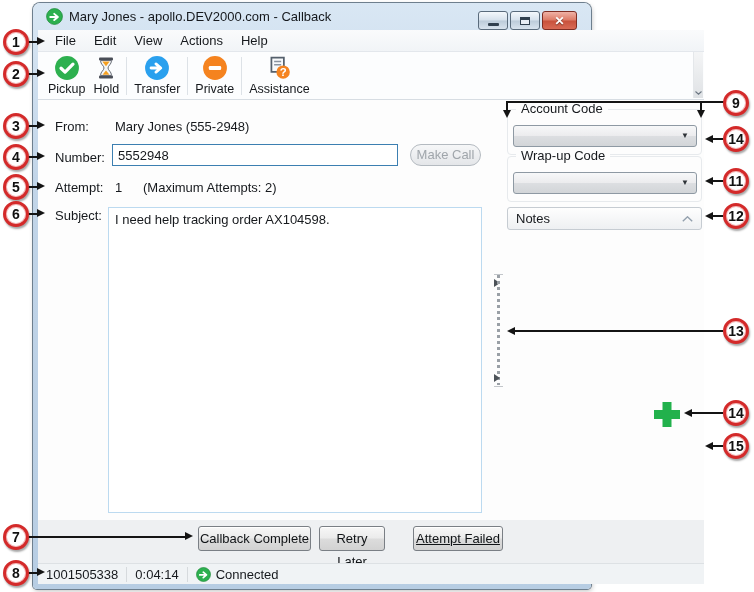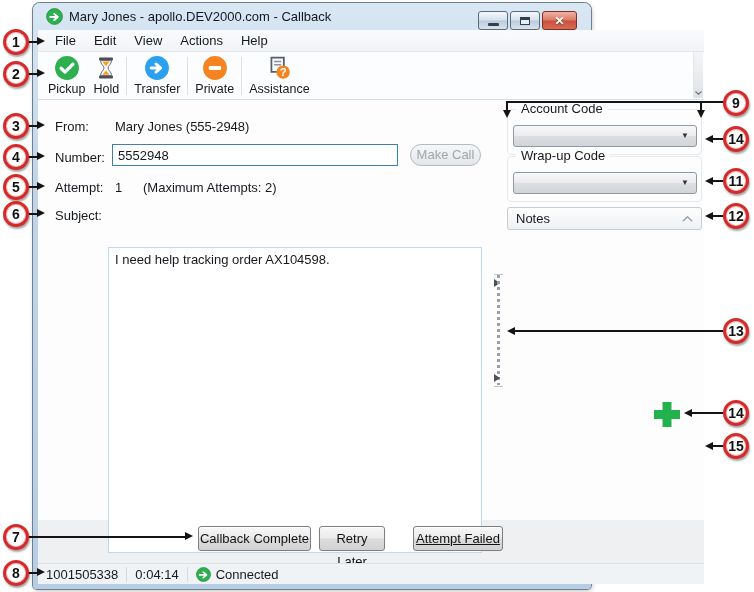--- a/index.html
+++ b/index.html
@@ -51,21 +51,21 @@
   .flabel { position:absolute; font-size:13px; color:#16191d; }
   .fvalue { position:absolute; font-size:13px; color:#16191d; }
   .num-input { position:absolute; left:79px; top:141px; width:286px; height:22px;
     border:1px solid #3c7fb1; background:#ffffff; font-family:"Liberation Sans",sans-serif;
     font-size:13px; color:#16191d; padding:0 5px; }
   .makecall { position:absolute; left:377px; top:141px; width:71px; height:22px;
     border:1px solid #b4bac0; border-radius:11px; color:#a0a6ab; font-size:13px;
     background:linear-gradient(180deg,#f6f7f8,#e4e6e9); text-align:center; line-height:20px; }
   .subject-box { position:absolute; left:75px; top:204px; width:374px; height:306px;
     border:1px solid #bcdaf0; background:#ffffff; resize:none; font-family:"Liberation Sans",sans-serif;
-    font-size:13px; color:#16191d; padding:3px 6px; line-height:1.35;margin-top:40px; }
+    font-size:13px; color:#16191d; padding:3px 6px; line-height:1.35; }
 
   
   .split-handle { position:absolute; left:464px; top:272px; width:3px; height:110px;
     background-image:repeating-linear-gradient(180deg,#9aa0a6 0 3px,transparent 3px 6px); }
   .split-tick { position:absolute; width:9px; height:1px; background:#c2c6ca; left:461px; }
   .tri-right { position:absolute; left:461px; width:0; height:0;
     border-left:6px solid #4c5258; border-top:4px solid transparent; border-bottom:4px solid transparent; }
 
   
   .group { position:absolute; left:474px; width:195px; height:46px;

